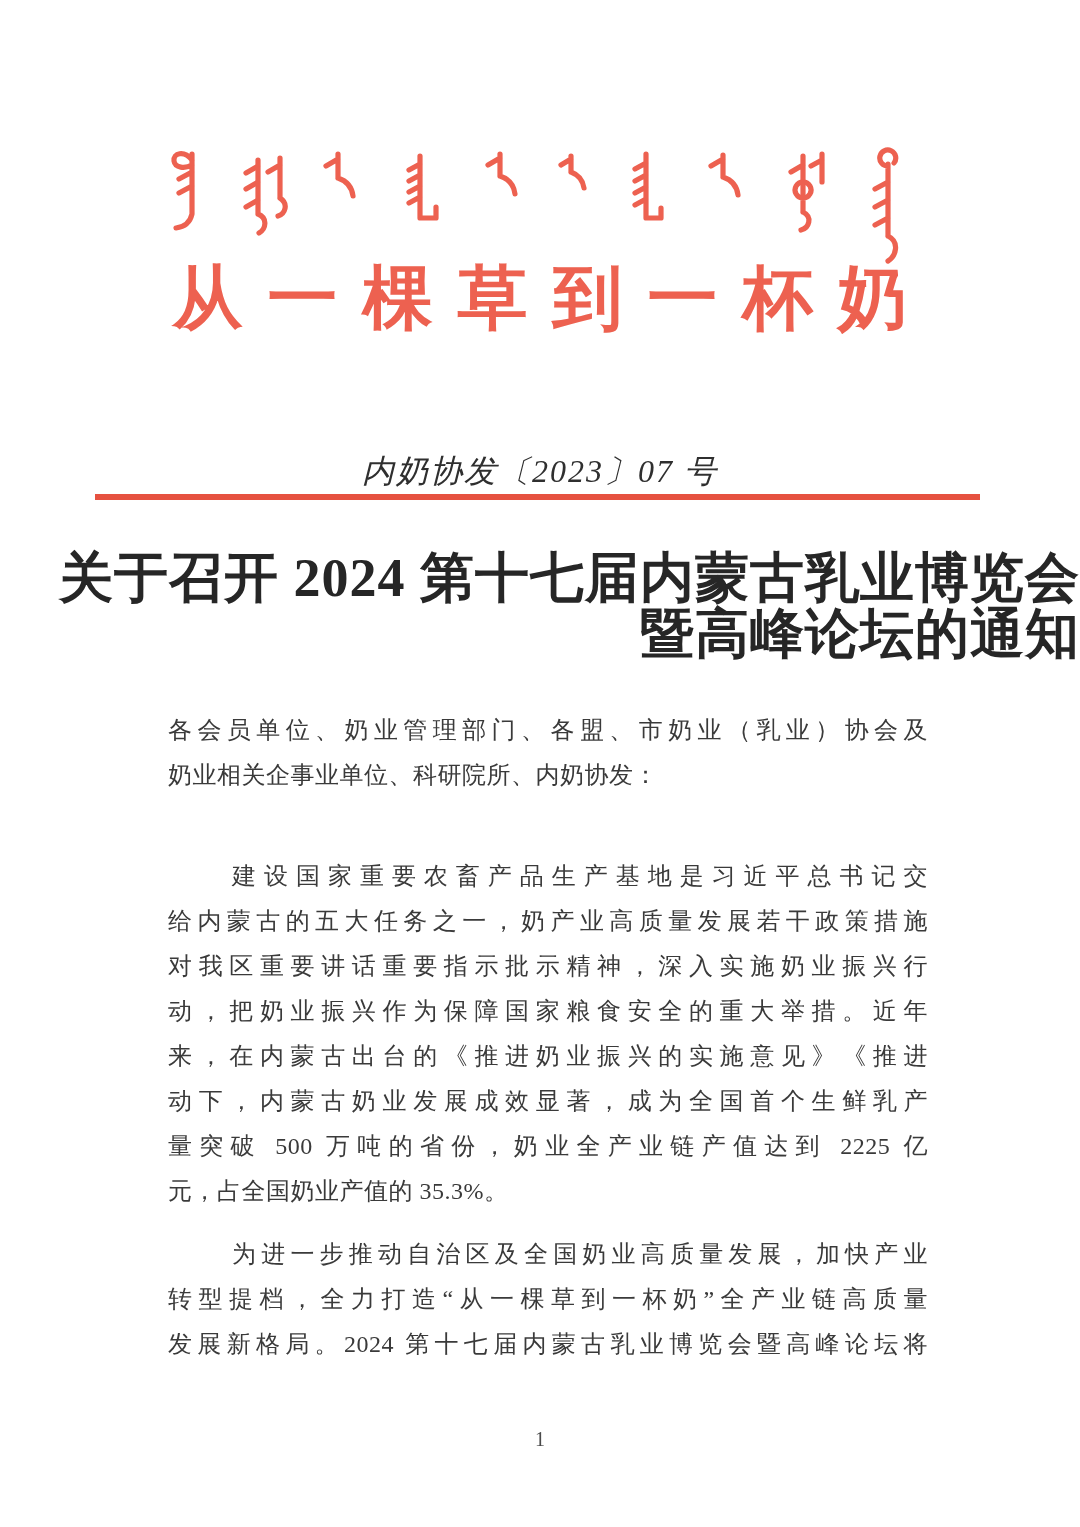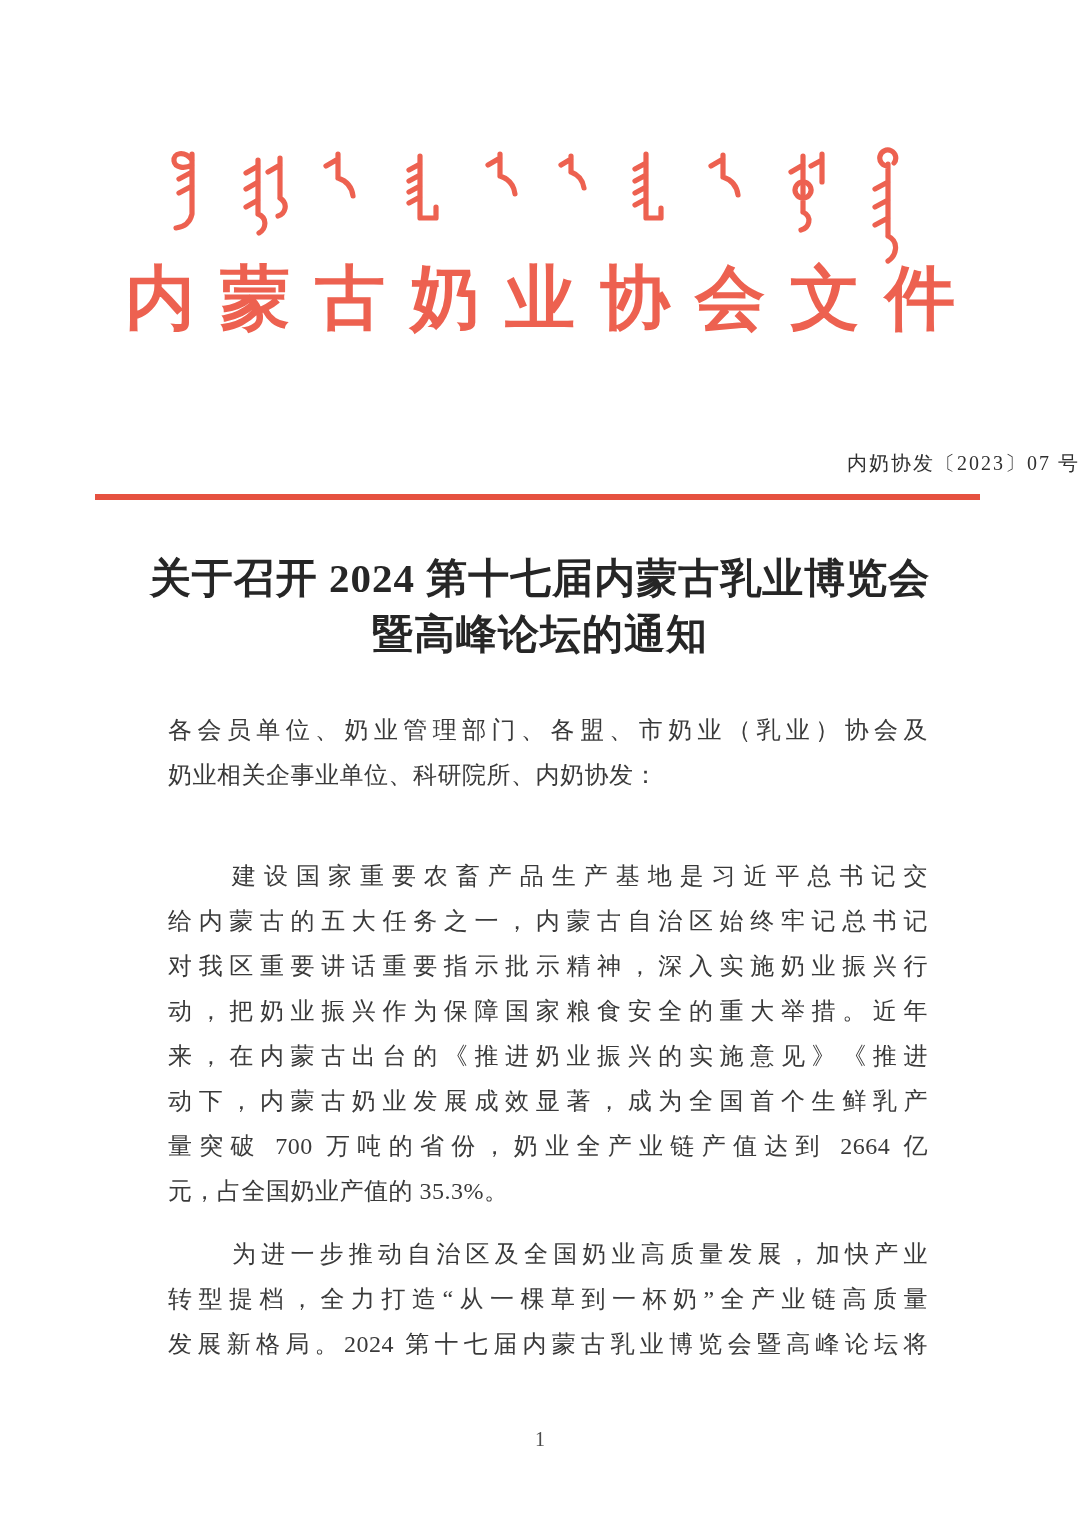--- a/index.html
+++ b/index.html
@@ -36,37 +36,38 @@
     font-size:70px;
     font-weight:700;
     color:var(--accent);
     letter-spacing:25px;
     padding-left:25px; 
     white-space:nowrap;
   }
   
   .doc-number{
     position:absolute;top:450px;left:0;right:0;
-    text-align:right;
-    font-size:20px;
+    text-align:center;
+    font-size:32px;
     color:#2f2f2f;
     letter-spacing:2px;
     white-space:nowrap;
+    font-style:italic;
   }
   
   .red-rule{
     position:absolute;top:494px;left:95px;
     width:885px;height:6px;
     background:var(--rule);
   }
   
   .notice-title{
     position:absolute;top:550px;left:0;right:0;
-    text-align:center;
-    font-size:41px;
+    text-align:right;
+    font-size:54px;
     font-weight:700;
     color:var(--title-ink);
     line-height:56px;
     letter-spacing:1px;
   }
   
   .body-text{
     position:absolute;top:708px;left:168px;
     width:760px;
     font-size:24px;
@@ -135,41 +136,41 @@
 
     <g transform="translate(637,6)">
       <path d="M8,4 V60 M8,13 l-12,7 M8,30 a8,8 0 1,0 0.1,0 M8,60 c10,5 6,16 -2,18 M27,2 V30 M27,8 l-11,6"></path>
     </g>
 
     <g transform="translate(718,4)">
       <path d="M12,16 a8,8 0 1,1 6,-3 M12,14 V86 M12,32 l-13,7 M12,50 l-13,7 M12,68 l-13,7 M12,86 c12,6 8,20 0,25"></path>
     </g>
   </svg>
 
-  <div class="org-title">内蒙古奶业协会文件</div>
+  <div class="org-title">从一棵草到一杯奶</div>
 
   <div class="doc-number">内奶协发〔2023〕07 号</div>
 
   <div class="red-rule"></div>
 
   <div class="notice-title">
     <div>关于召开 2024 第十七届内蒙古乳业博览会</div>
     <div>暨高峰论坛的通知</div>
   </div>
 
   <div class="body-text">
     <div class="ln stretch">各会员单位、奶业管理部门、各盟、市奶业（乳业）协会及</div>
     <div class="ln">奶业相关企事业单位、科研院所、内奶协发：</div>
     <div class="ln stretch indent gap">建设国家重要农畜产品生产基地是习近平总书记交</div>
-    <div class="ln stretch">给内蒙古的五大任务之一，内蒙古自治区始终牢记总书记</div>
+    <div class="ln stretch">给内蒙古的五大任务之一，奶产业高质量发展若干政策措施</div>
     <div class="ln stretch">对我区重要讲话重要指示批示精神，深入实施奶业振兴行</div>
     <div class="ln stretch">动，把奶业振兴作为保障国家粮食安全的重大举措。近年</div>
     <div class="ln stretch">来，在内蒙古出台的《推进奶业振兴的实施意见》《推进</div>
     <div class="ln stretch">动下，内蒙古奶业发展成效显著，成为全国首个生鲜乳产</div>
-    <div class="ln stretch">量突破 700 万吨的省份，奶业全产业链产值达到 2664 亿</div>
+    <div class="ln stretch">量突破 500 万吨的省份，奶业全产业链产值达到 2225 亿</div>
     <div class="ln">元，占全国奶业产值的 35.3%。</div>
     <div class="ln stretch indent">为进一步推动自治区及全国奶业高质量发展，加快产业</div>
     <div class="ln stretch">转型提档，全力打造“从一棵草到一杯奶”全产业链高质量</div>
     <div class="ln stretch">发展新格局。2024 第十七届内蒙古乳业博览会暨高峰论坛将</div>
   </div>
 
   <div class="page-num">1</div>
 
 </div>
 

